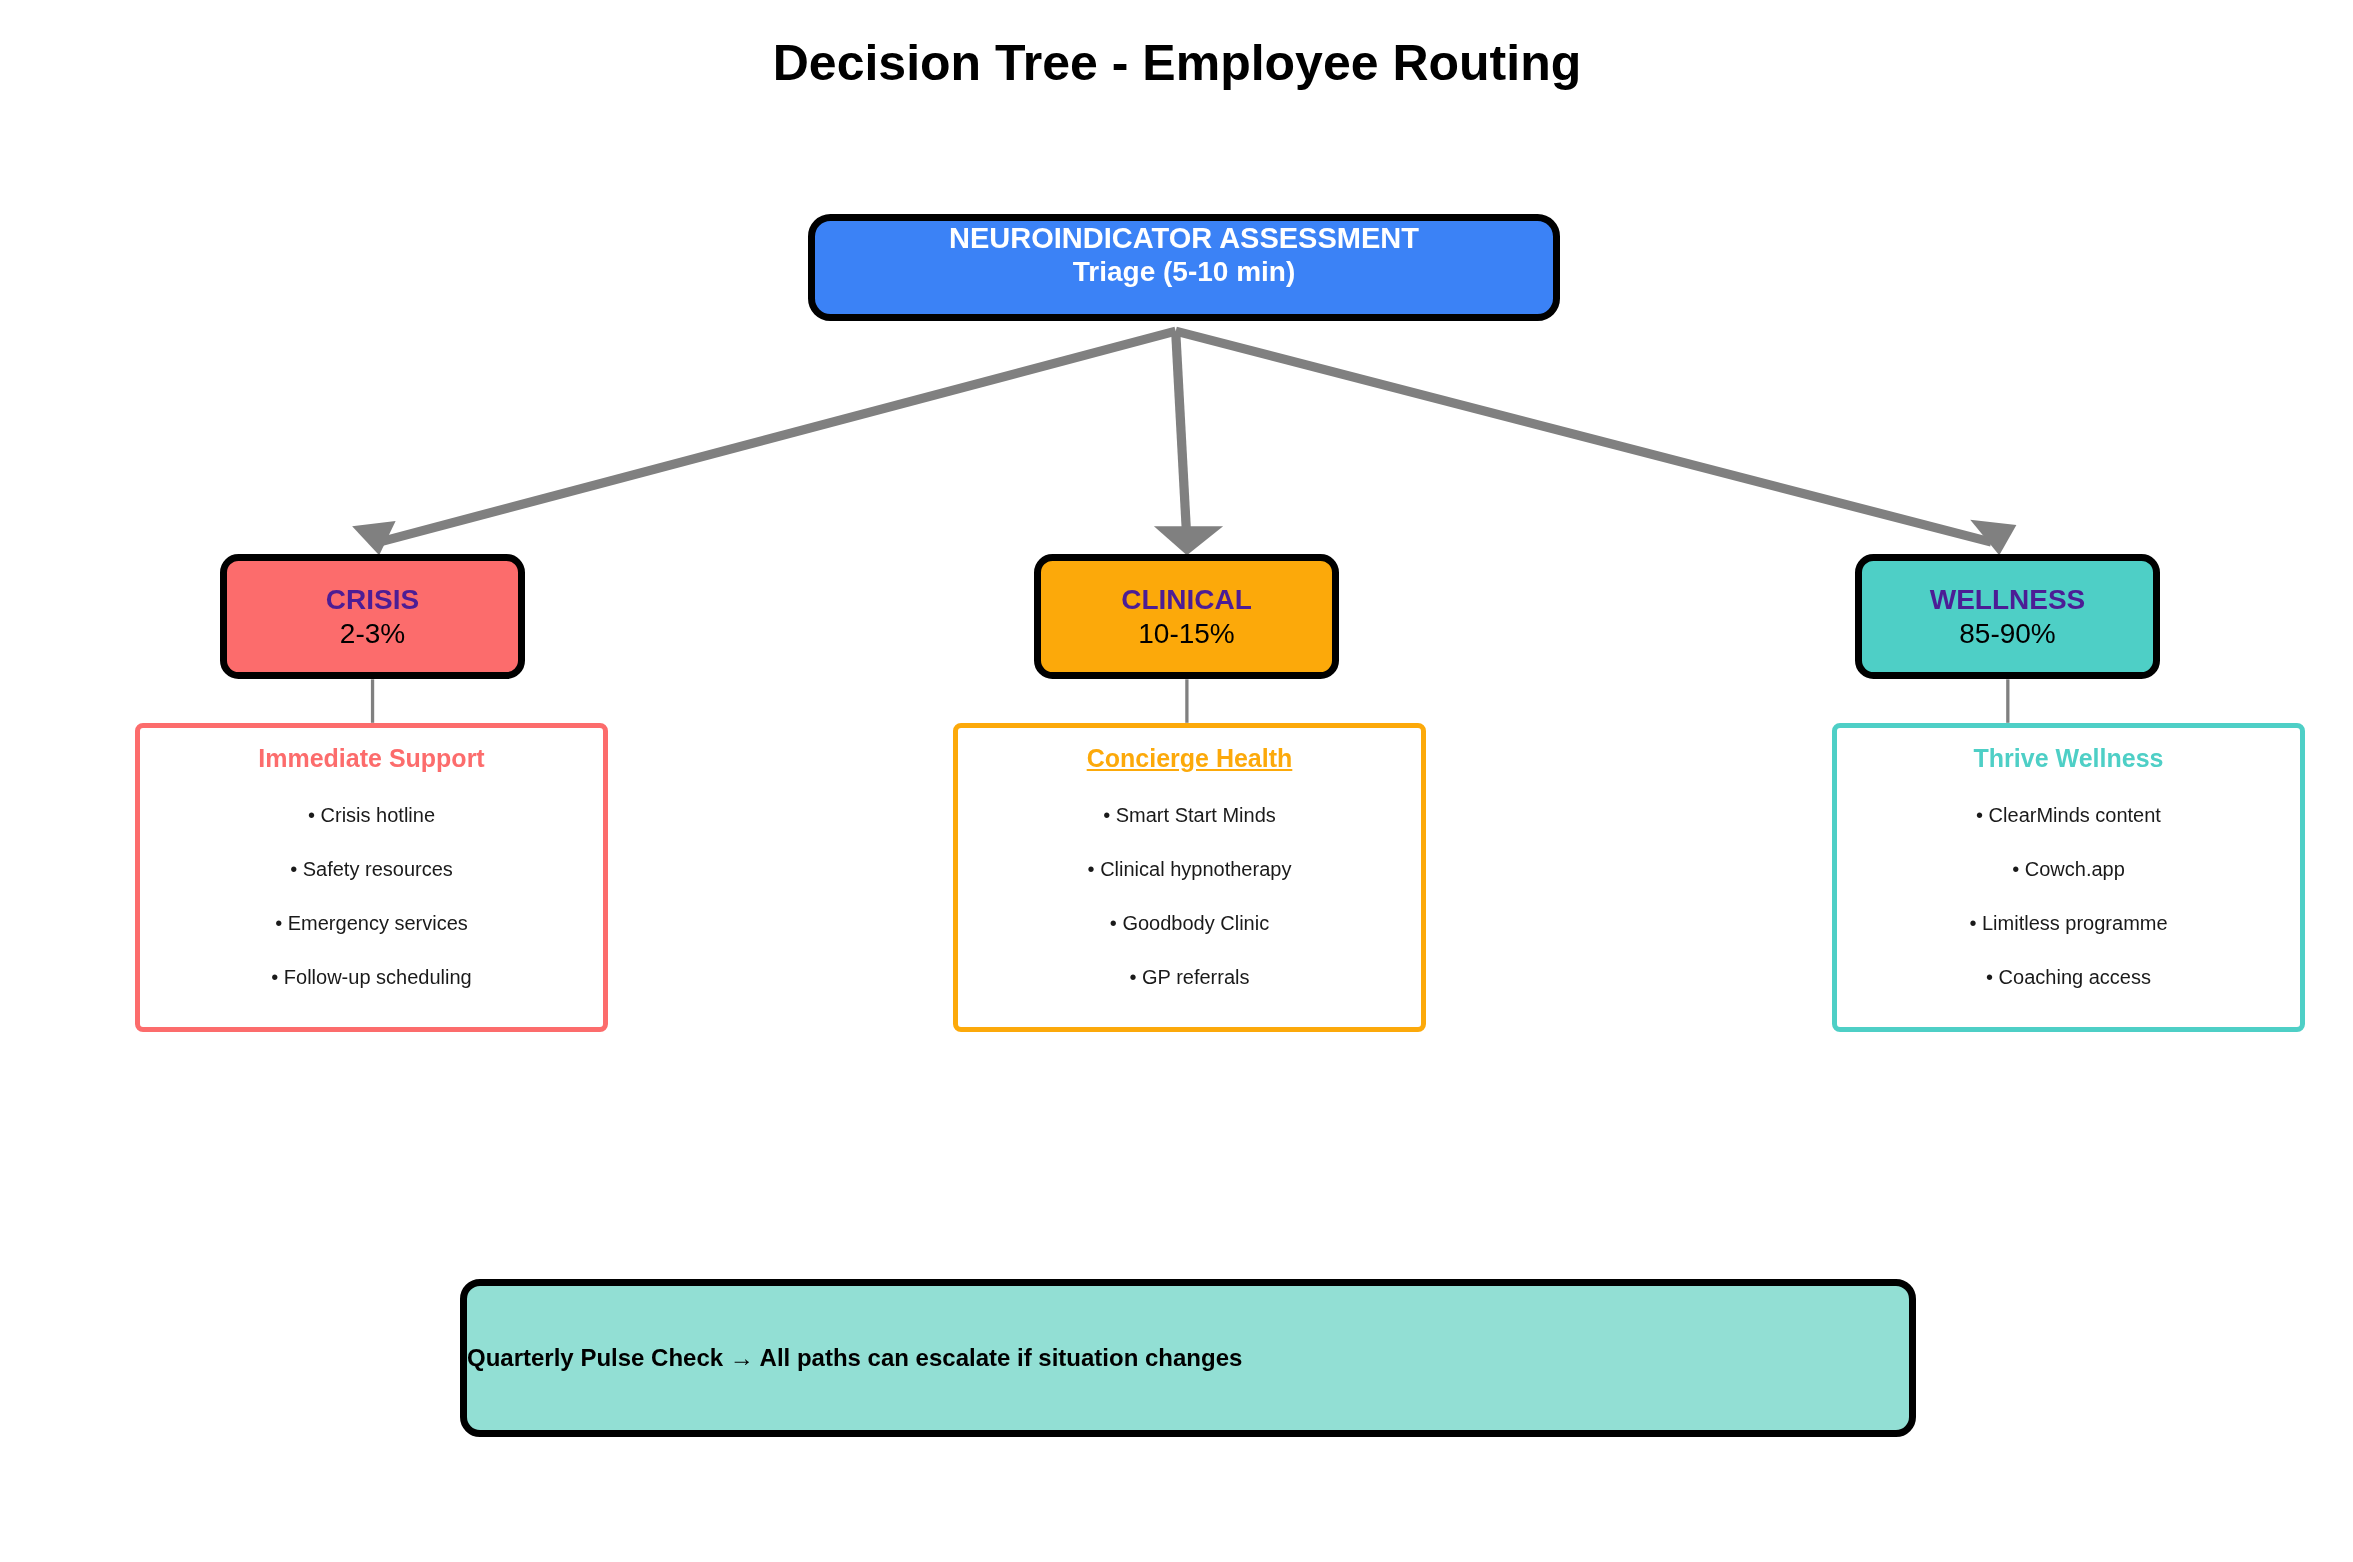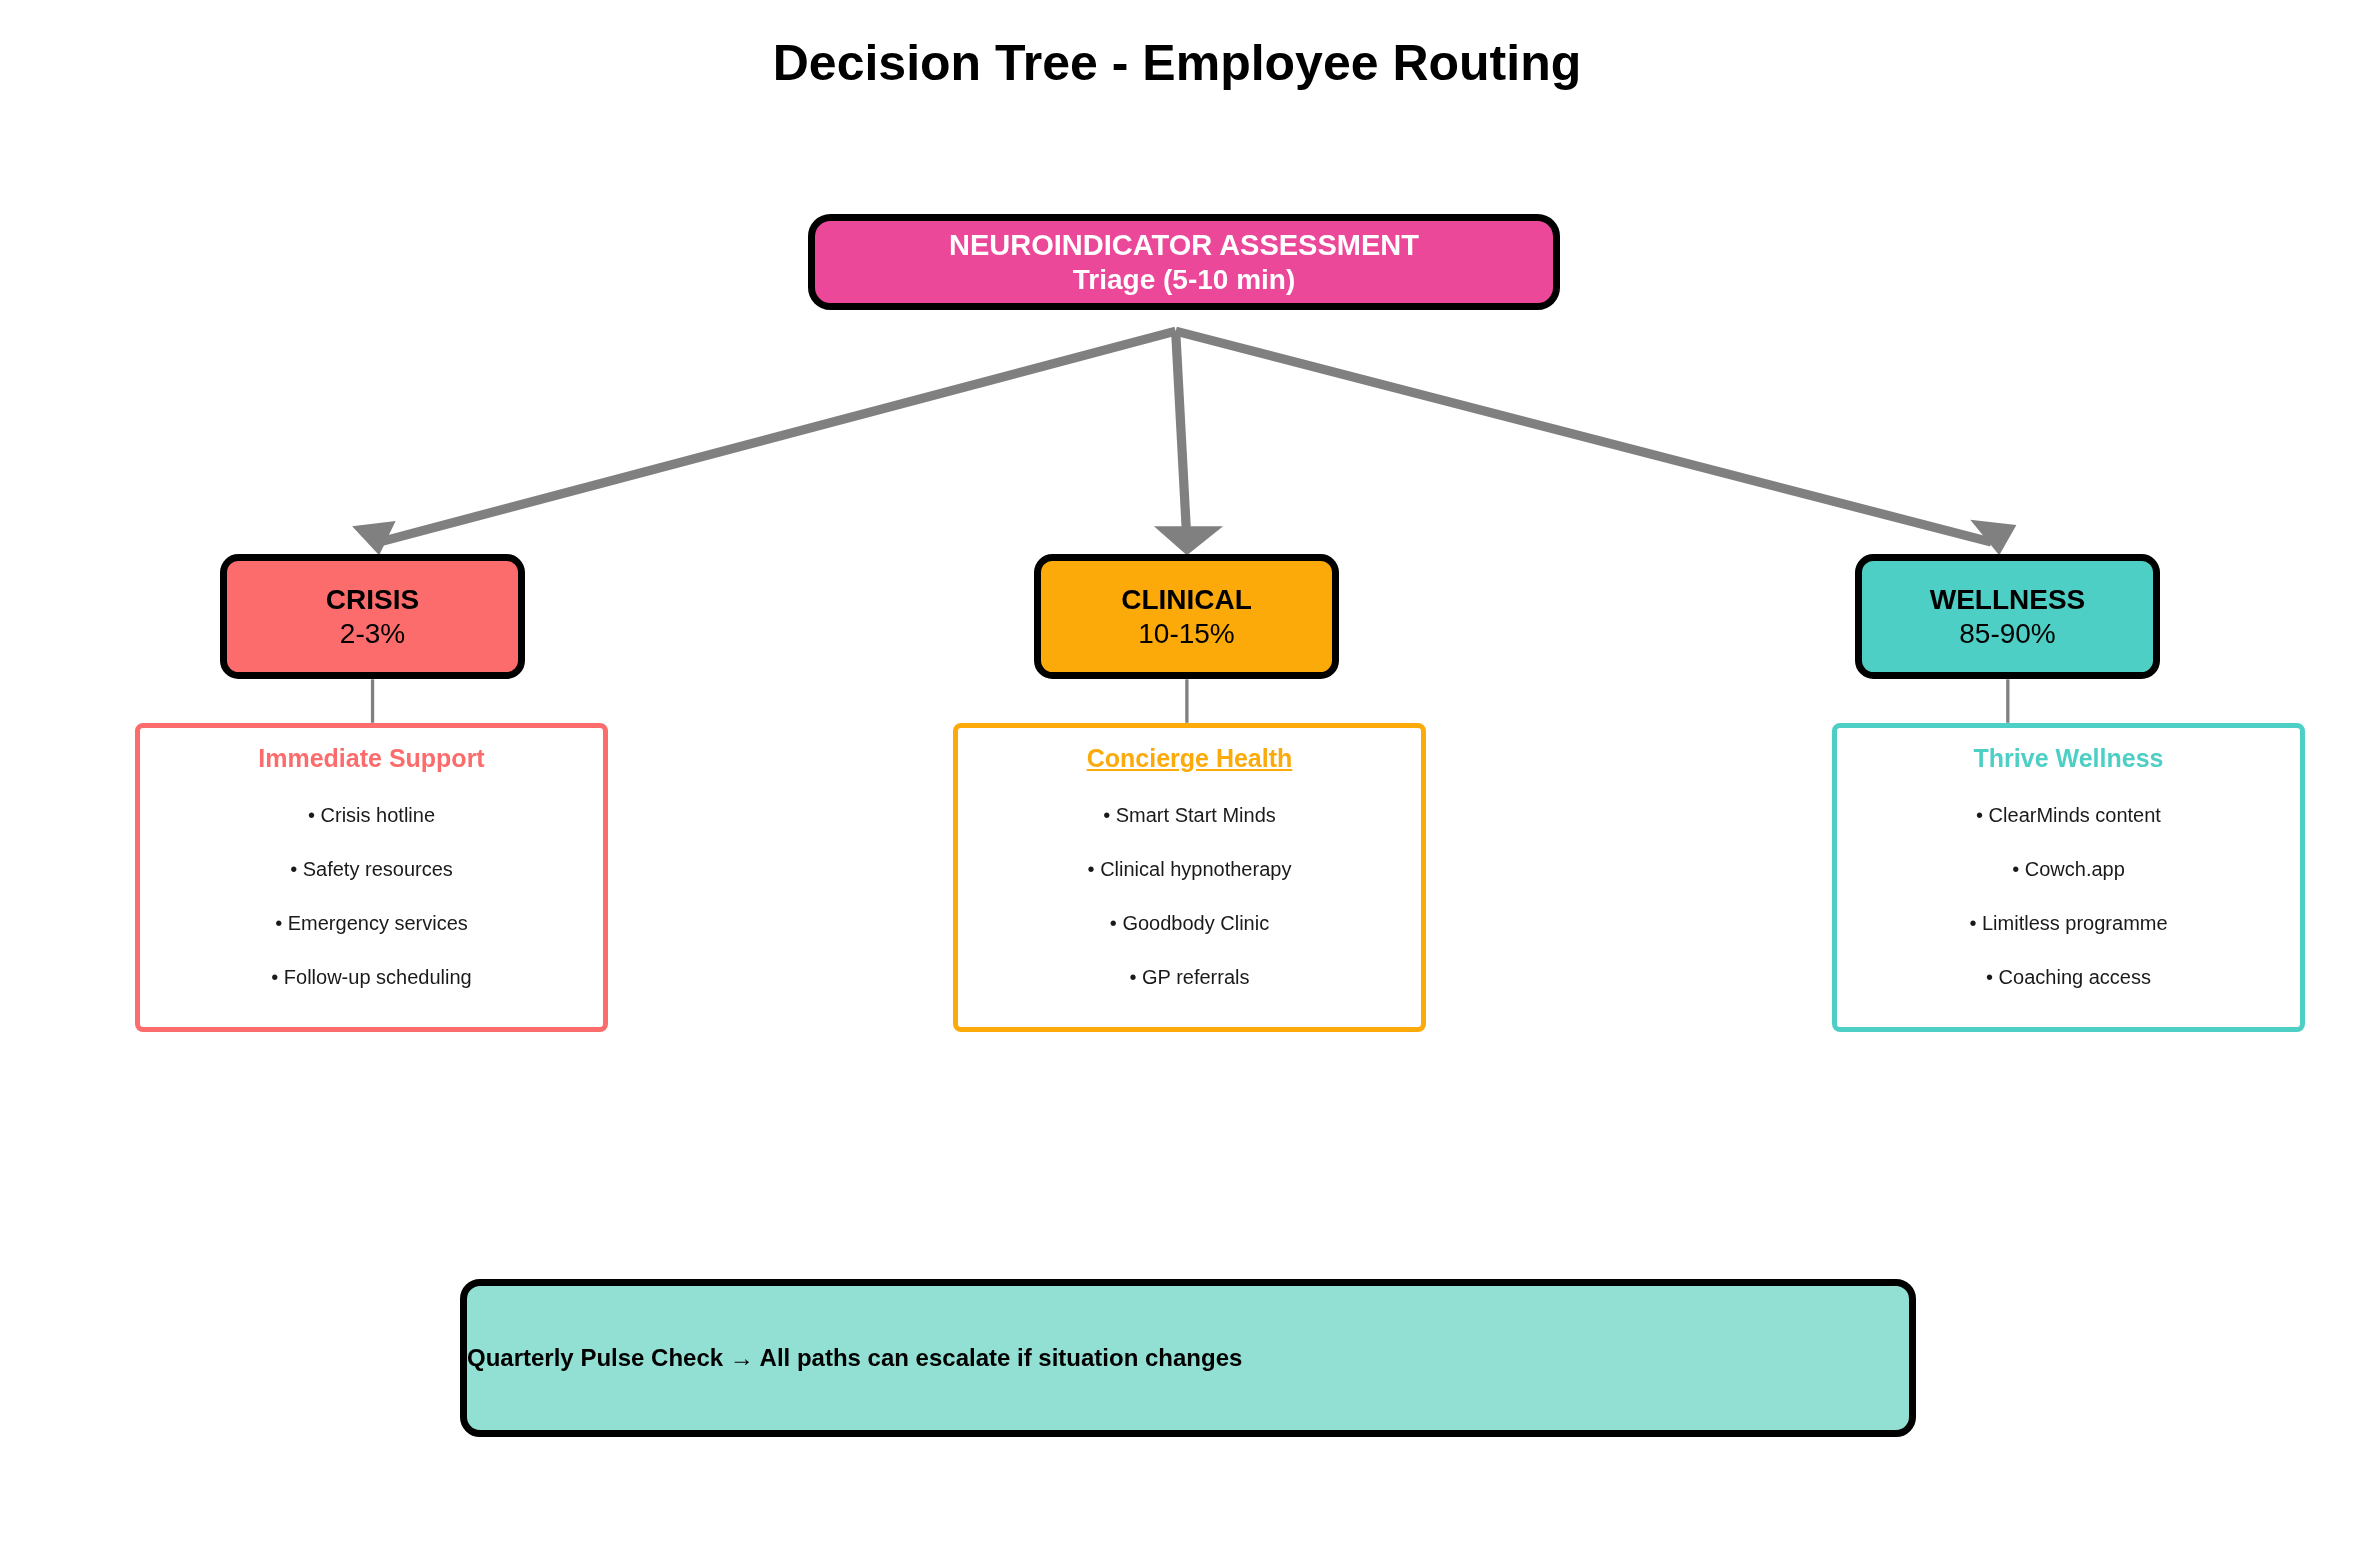--- a/index.html
+++ b/index.html
@@ -37,29 +37,28 @@
     letter-spacing: 0px;
     z-index: 3;
   }
 
   
   .node-root {
     position: absolute;
     left: 808px;
     top: 214px;
     width: 752px;
-    height: 96px;
-    box-sizing: border-box;
-    background: #ec4899;
+    height: 107px;
+    box-sizing: border-box;
+    background: #3b82f6;
     border: 7.3px solid #000000;
     border-radius: 22.4px;
     display: flex;
     flex-direction: column;
     align-items: center;
-    justify-content: center;
     z-index: 4;
   }
   .node-root .line1 {
     font-size: 29px;
     font-weight: bold;
     color: #ffffff;
     line-height: 1.18;
     text-align: center;
   }
   .node-root .line2 {
@@ -81,21 +80,21 @@
     border-radius: 18.5px;
     display: flex;
     flex-direction: column;
     align-items: center;
     justify-content: center;
     z-index: 4;
   }
   .node-branch .nb-label {
     font-size: 28px;
     font-weight: bold;
-    color: #000000;
+    color: #4c1d95;
     line-height: 1.2;
     text-align: center;
   }
   .node-branch .nb-pct {
     font-size: 28px;
     font-weight: normal;
     color: #000000;
     line-height: 1.2;
     text-align: right;
   }

